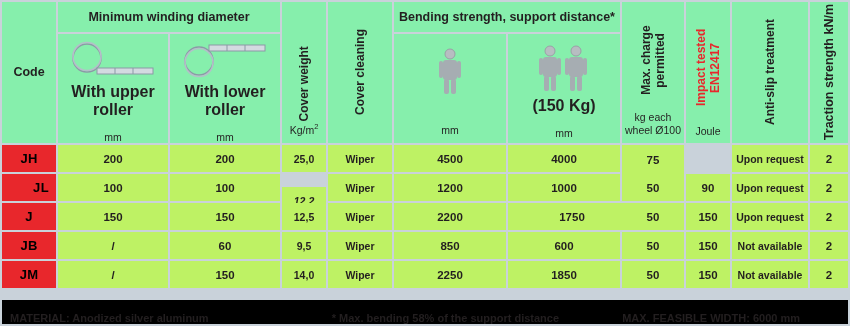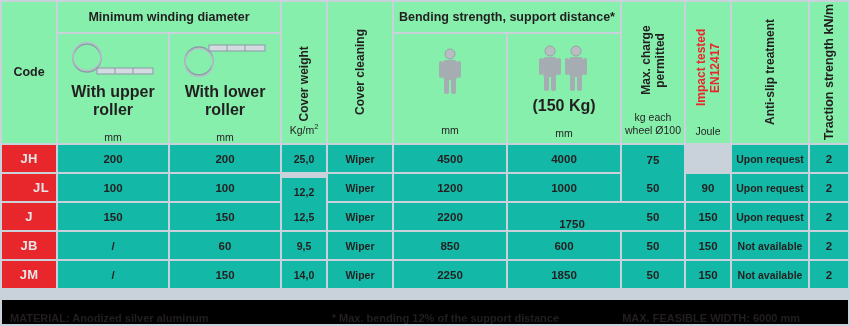--- a/index.html
+++ b/index.html
@@ -13,22 +13,22 @@
     position:relative;
     width:850px;height:326px;
     background:#c9d2da;
     box-sizing:border-box;
   }
   
   .cell{position:absolute;box-sizing:border-box;display:flex;
         align-items:center;justify-content:center;text-align:center;
         overflow:hidden;}
   .hcell{background:#86efac;color:#231f20;}
-  .dcell{background:#14b8a6;color:#231f20;font-weight:bold;}
-  .code-cell{background:#e8272c;color:#e5e5e5;font-weight:bold;
+  .dcell{background:#bef264;color:#231f20;font-weight:bold;}
+  .code-cell{background:#e8272c;color:#000000;font-weight:bold;
              font-size:13px;letter-spacing:.3px;}
   .footer-bar{background:#000000;color:#231f20;font-weight:bold;font-size:11px;}
 
   .htitle{font-weight:bold;font-size:12.5px;line-height:1.15;color:#231f20;}
   .hsub{font-weight:bold;font-size:16px;color:#231f20;}
   .hunit{font-size:10.5px;color:#231f20;font-weight:normal;}
   .vert{writing-mode:vertical-rl;transform:rotate(180deg);
         font-weight:bold;font-size:12px;line-height:1.2;text-align:center;}
   .vert.red{color:#e8272c;}
   .vert.big{font-size:12.5px;}
@@ -211,21 +211,21 @@
 
   <div class="cell code-cell" style="left:2px;top:174px;width:54px;height:27px;padding-left:24px;">
       <span>JL</span>
     </div>
   <div class="cell dcell" style="left:58px;top:174px;width:110px;height:27px;">
       <span class="dval">100</span>
     </div>
   <div class="cell dcell" style="left:170px;top:174px;width:110px;height:27px;">
       <span class="dval">100</span>
     </div>
-  <div class="cell dcell" style="left:282px;top:178px;width:44px;height:27px;">
+  <div class="cell dcell" style="left:282px;top:187px;width:44px;height:27px;font-style:italic;">
       <span class="dval small">12,2</span>
     </div>
   <div class="cell dcell" style="left:328px;top:174px;width:64px;height:27px;">
       <span class="dval small">Wiper</span>
     </div>
   <div class="cell dcell" style="left:394px;top:174px;width:112px;height:27px;">
       <span class="dval">1200</span>
     </div>
   <div class="cell dcell" style="left:508px;top:174px;width:112px;height:27px;">
       <span class="dval">1000</span>
@@ -254,21 +254,21 @@
     </div>
   <div class="cell dcell" style="left:282px;top:203px;width:44px;height:27px;">
       <span class="dval small">12,5</span>
     </div>
   <div class="cell dcell" style="left:328px;top:203px;width:64px;height:27px;">
       <span class="dval small">Wiper</span>
     </div>
   <div class="cell dcell" style="left:394px;top:203px;width:112px;height:27px;">
       <span class="dval">2200</span>
     </div>
-  <div class="cell dcell" style="left:508px;top:203px;width:128px;height:27px;align-items:flex-end;">
+  <div class="cell dcell" style="left:508px;top:203px;width:128px;height:27px;">
       <span class="dval">1750</span>
     </div>
   <div class="cell dcell" style="left:622px;top:203px;width:62px;height:27px;">
       <span class="dval">50</span>
     </div>
   <div class="cell dcell" style="left:686px;top:203px;width:44px;height:27px;">
       <span class="dval">150</span>
     </div>
   <div class="cell dcell" style="left:732px;top:203px;width:76px;height:27px;">
       <span class="dval small">Upon request</span>
@@ -341,18 +341,18 @@
   <div class="cell dcell" style="left:732px;top:261px;width:76px;height:27px;">
       <span class="dval small">Not available</span>
     </div>
   <div class="cell dcell" style="left:810px;top:261px;width:38px;height:27px;">
       <span class="dval">2</span>
     </div>
 
   <div class="cell footer-bar" style="left:2px;top:300px;width:846px;height:24px;justify-content:flex-start;">
     <div class="foot-inner">
       <span class="foot-left">MATERIAL: Anodized silver aluminum</span>
-      <span class="foot-mid">* Max. bending 12% of the support distance</span>
+      <span class="foot-mid">* Max. bending 58% of the support distance</span>
       <span class="foot-right">MAX. FEASIBLE WIDTH: 6000 mm</span>
     </div>
   </div>
 
 </div>
 
 </body></html>

